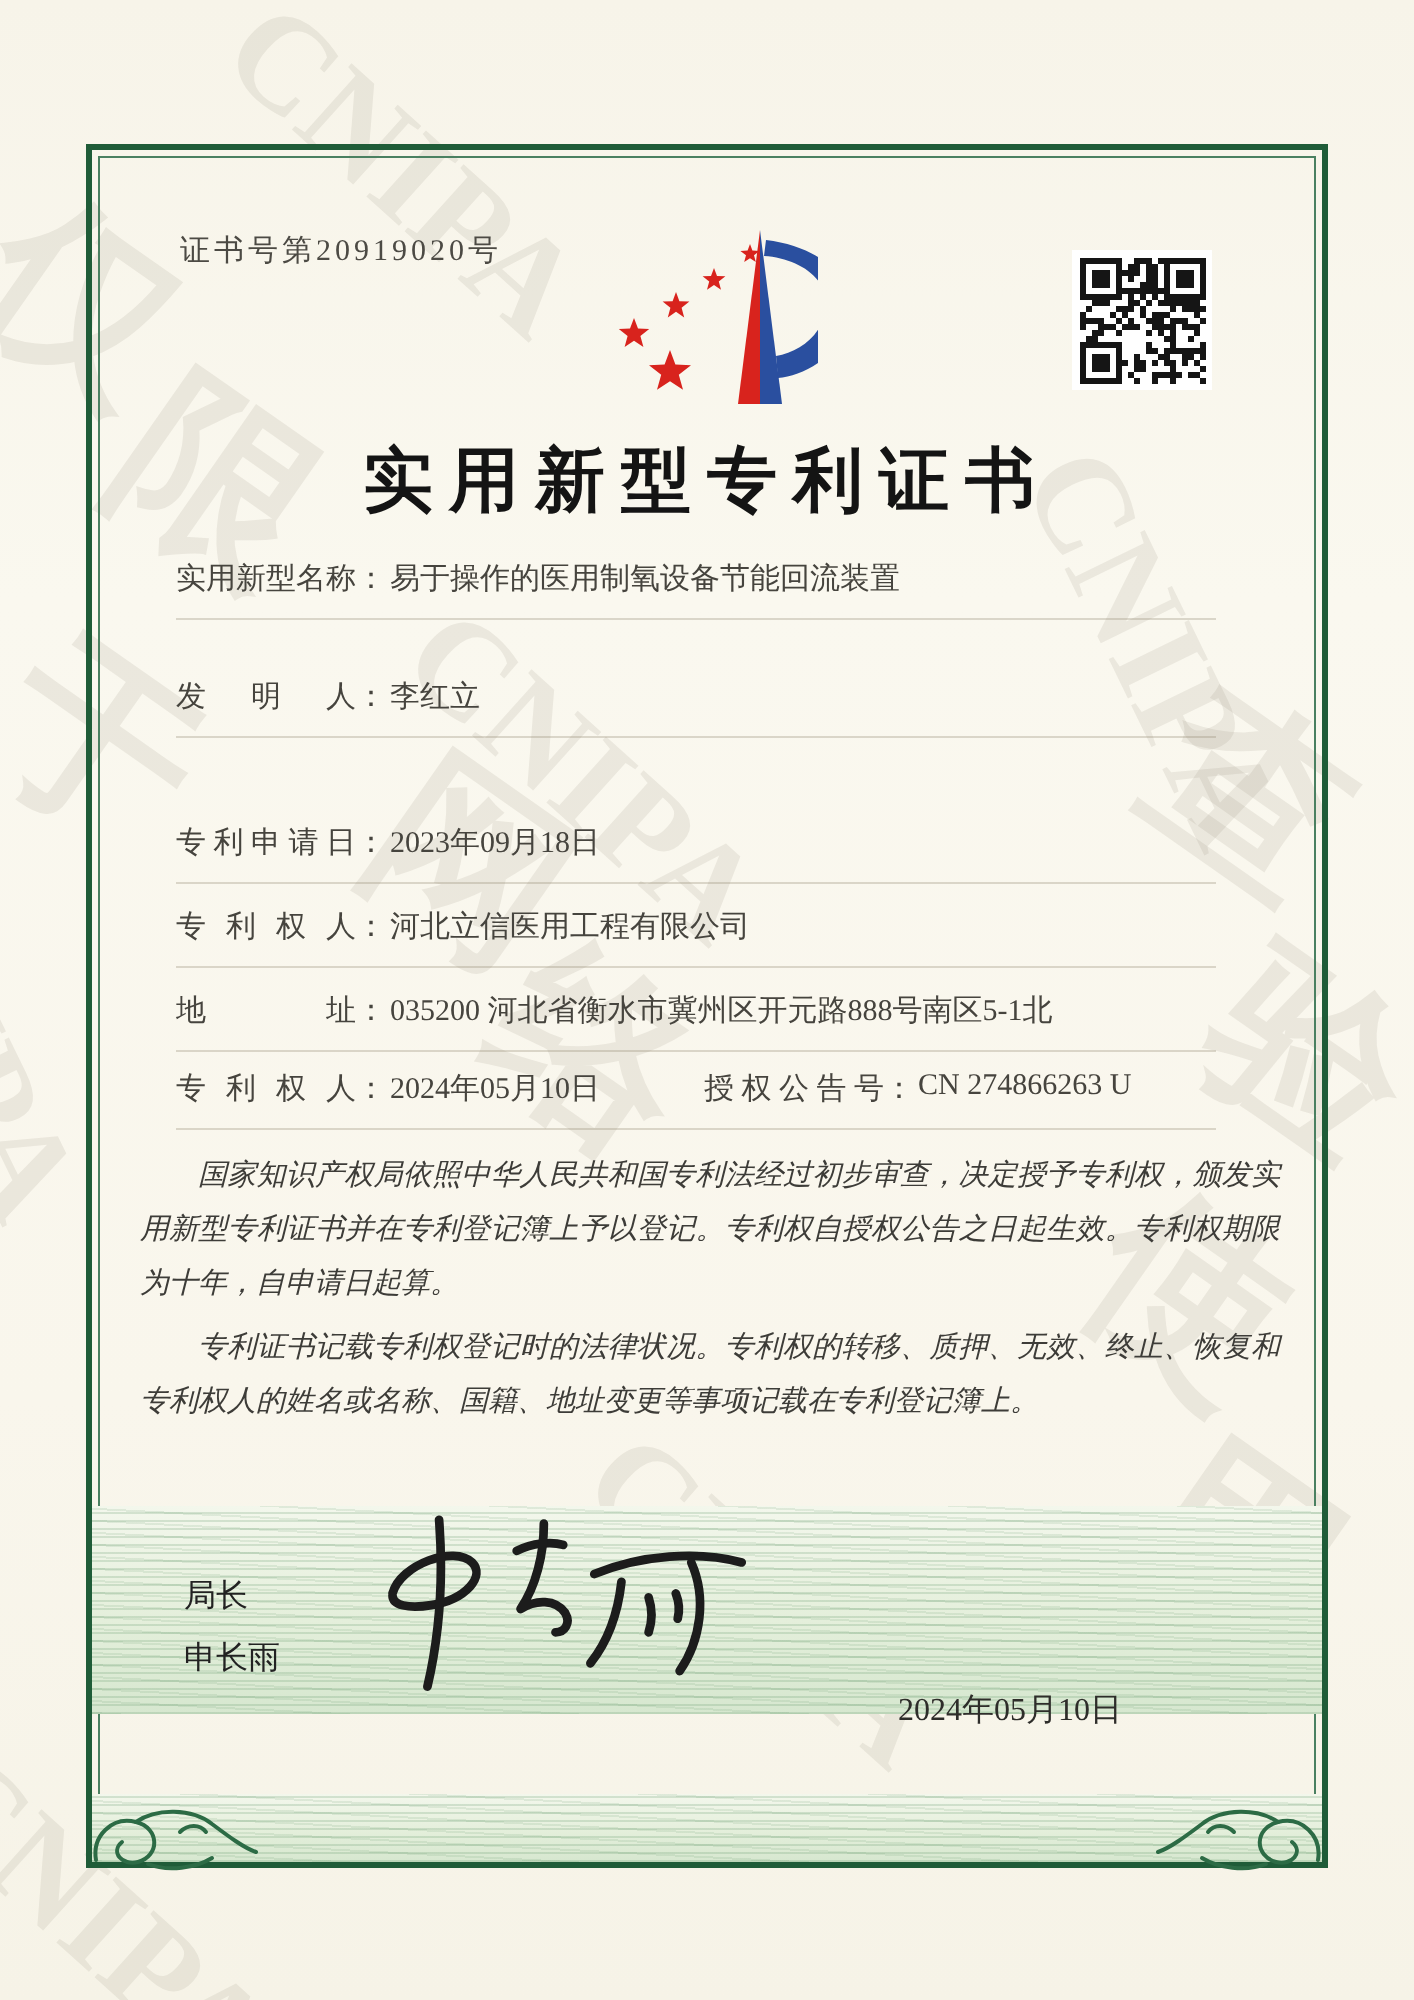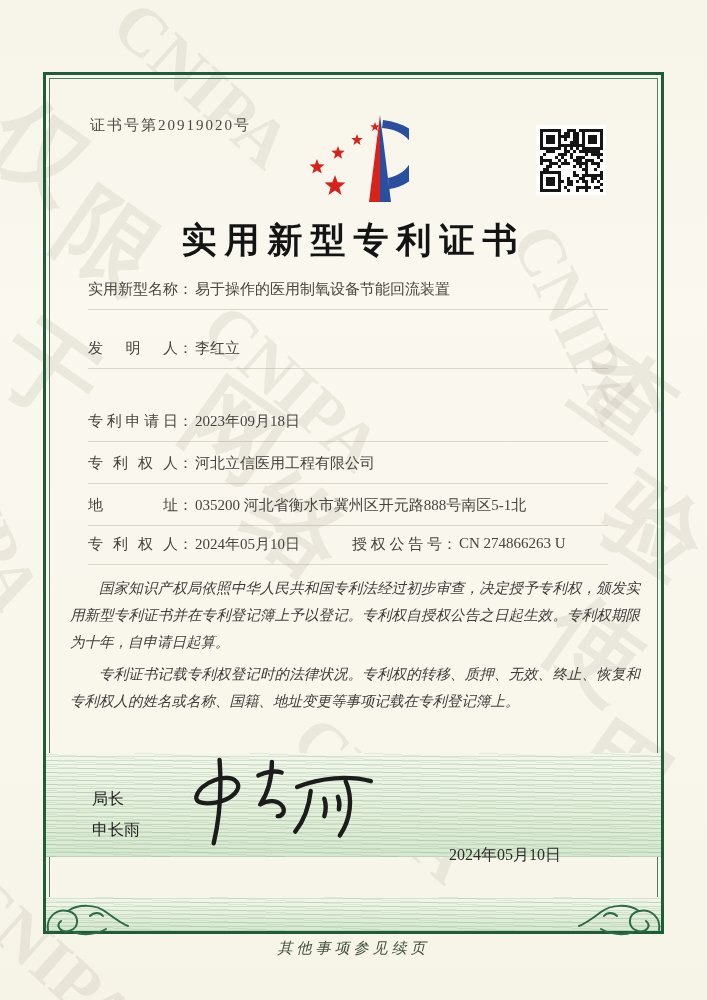--- a/index.html
+++ b/index.html
@@ -430,15 +430,14 @@
   </svg>
   <svg class="flourish" id="flourish-right" style="left:577px;top:902px" width="86" height="36" viewBox="0 0 86 36">
     <g fill="none" stroke="#2c6b45" stroke-width="2" stroke-linecap="round">
       <path d="M4,28 C2,16 12,6 24,9 C36,12 36,26 25,29 C17,31 11,24 17,19"></path>
       <path d="M24,9 C34,2 52,2 62,10 C70,16 78,22 84,24"></path>
       <path d="M30,30 C40,34 54,32 62,27"></path>
       <path d="M46,14 C50,10 56,10 59,14"></path>
     </g>
   </svg>
 
-  <div id="footer-note">其他事项参见续页</div>
 
 </div>
 
 </body></html>

